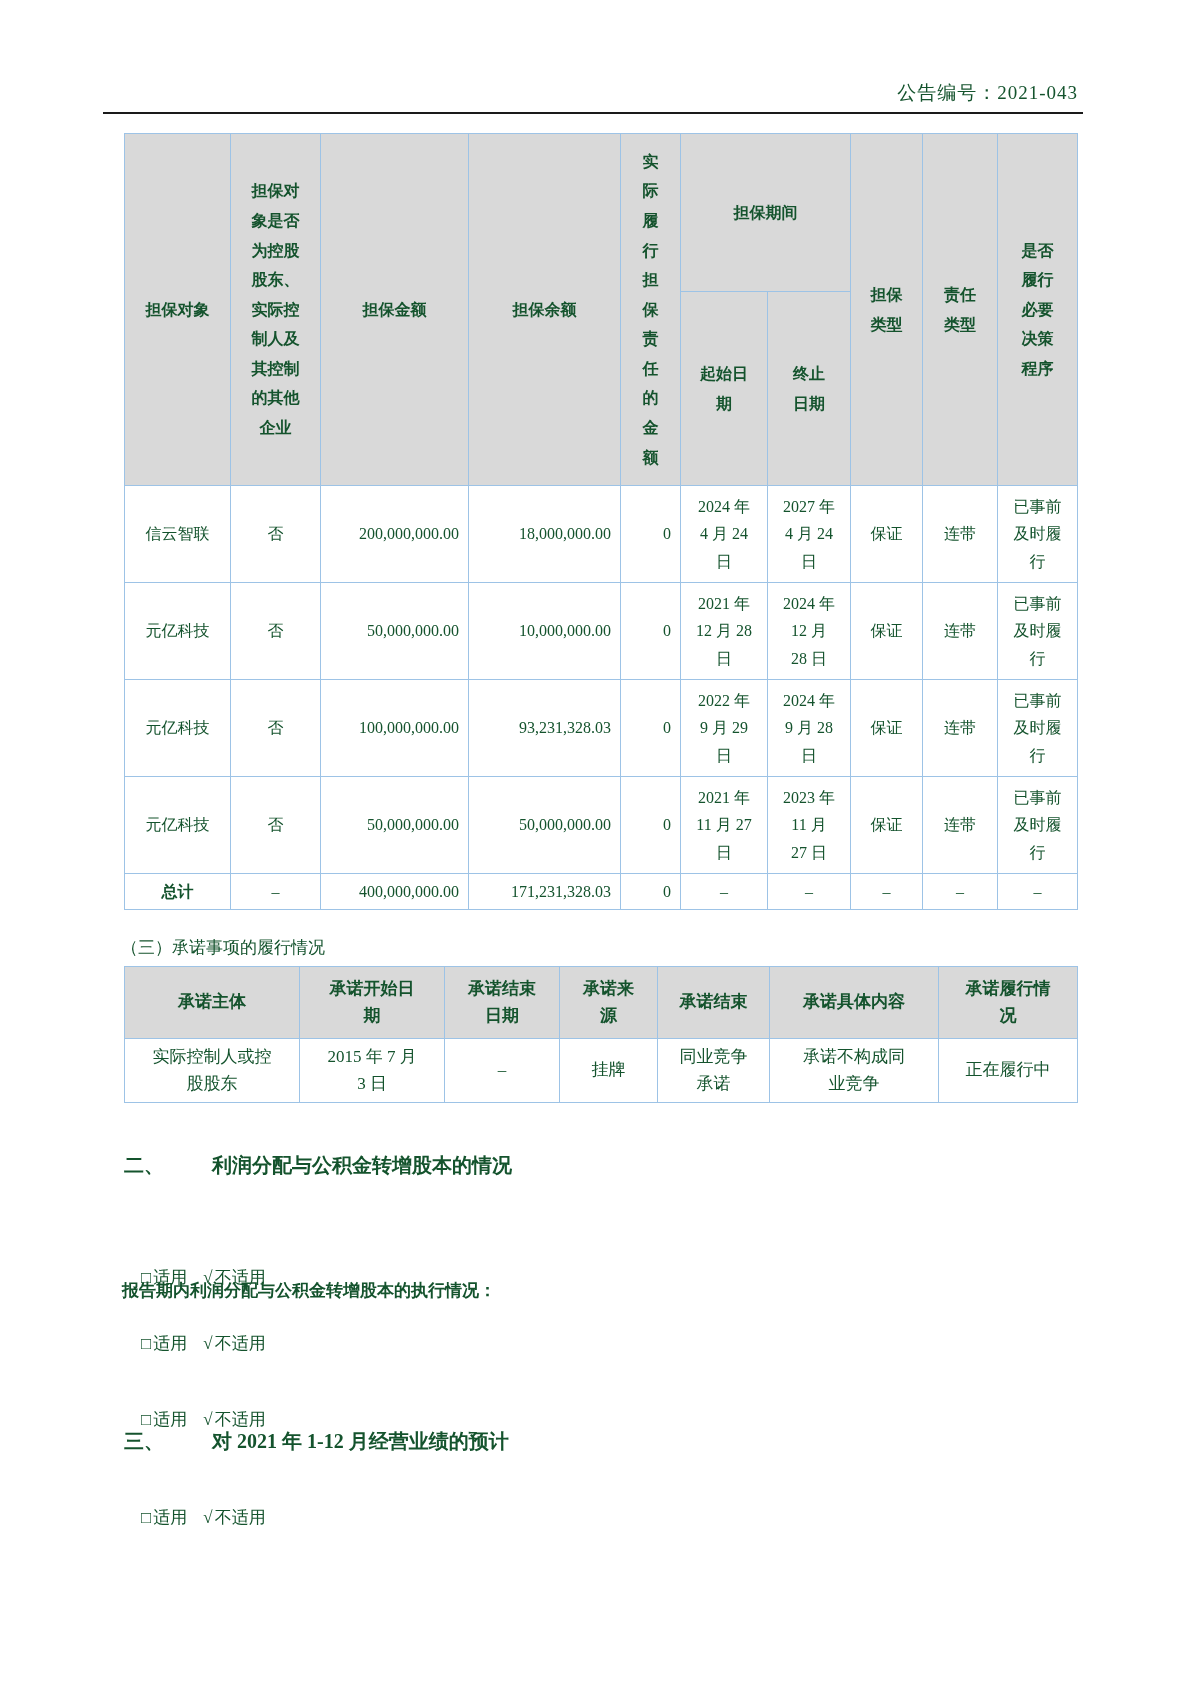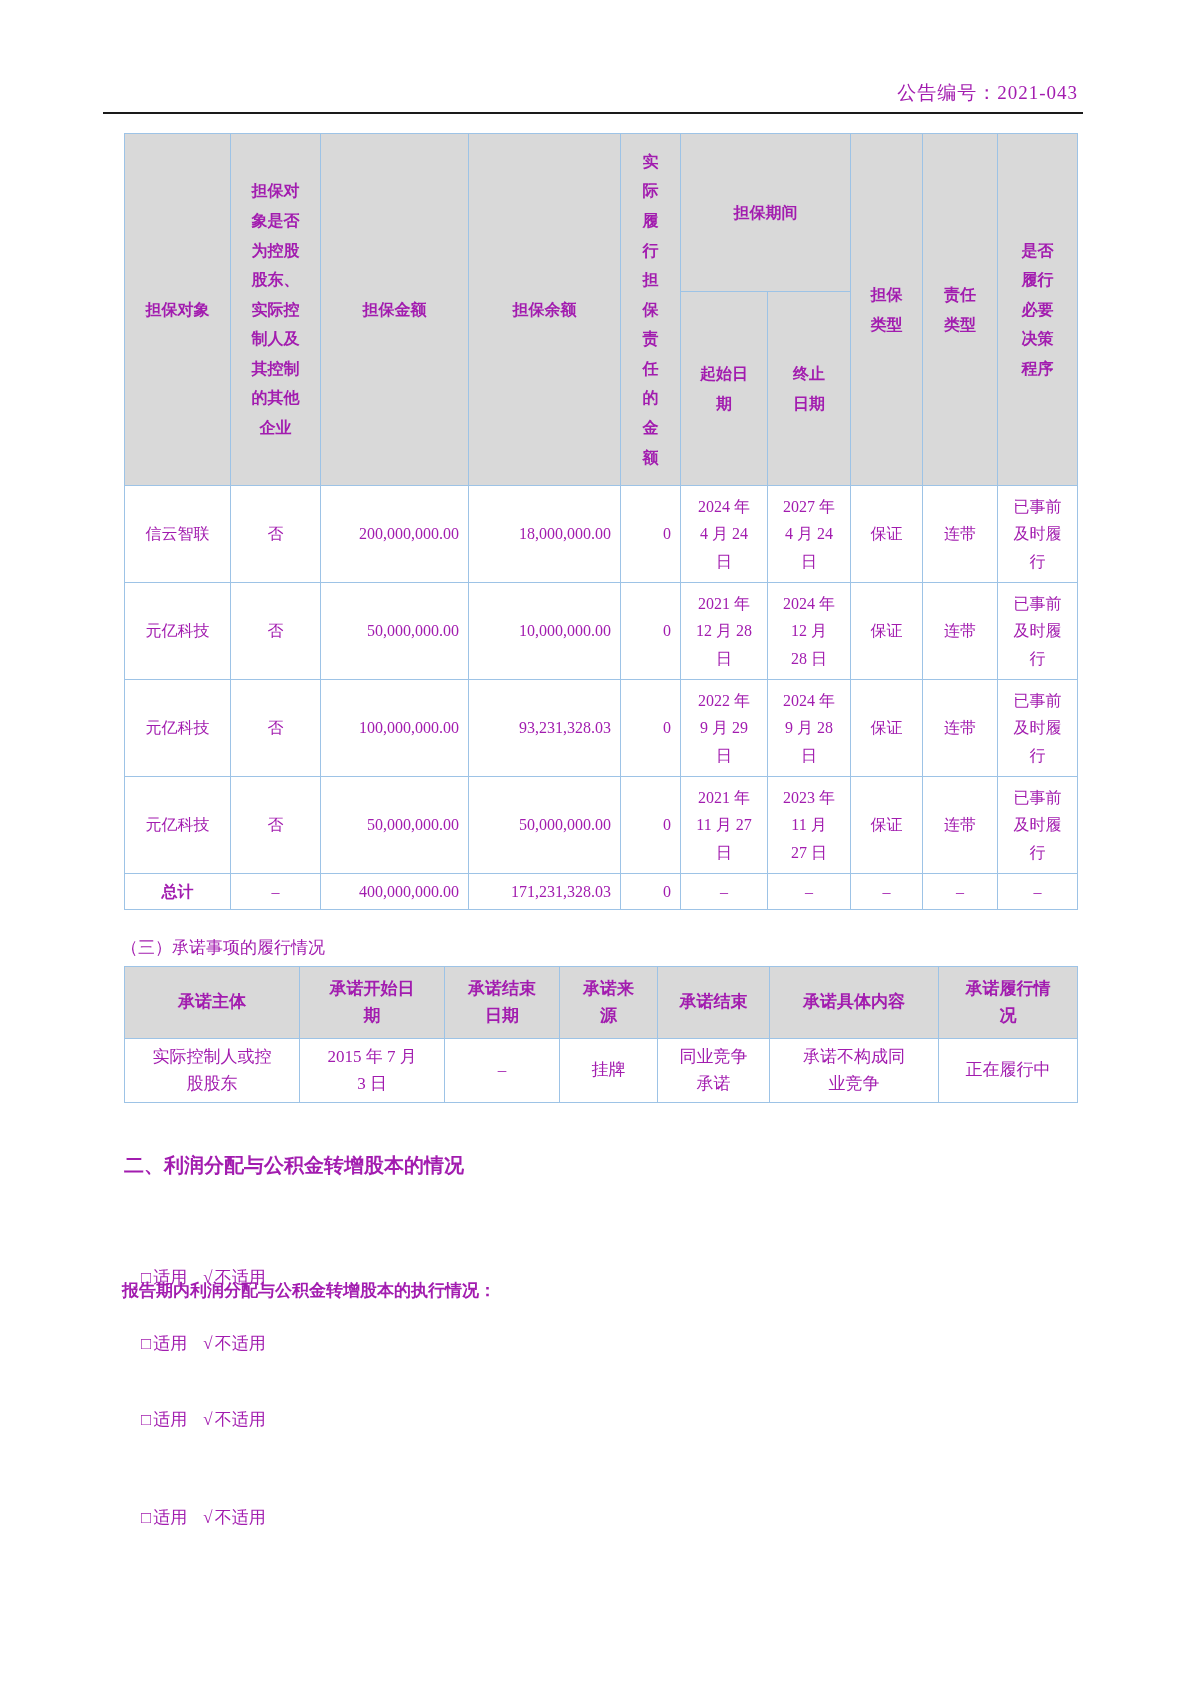--- a/index.html
+++ b/index.html
@@ -2,21 +2,21 @@
 <html><head>
 <meta charset="utf-8">
 <style>
   * { margin:0; padding:0; box-sizing:border-box; }
   html,body { background:#ffffff; }
   .page {
     position:relative;
     width:1200px; height:1696px;
     background:#ffffff;
     font-family:"Liberation Serif","DejaVu Serif",serif;
-    color:#a21caf;
+    color:#14532d;
     overflow:hidden;
   }
   .doc-header {
     position:absolute; top:80px; right:122px;
     font-size:19px; letter-spacing:1px;
   }
   .rule {
     position:absolute; top:112px; left:103px; width:980px;
     border:none; border-top:2px solid #1a1a1a;
   }
@@ -40,21 +40,21 @@
   .gtable .total-label { font-weight:bold; }
   .sec3-title {
     position:absolute; top:936px; left:121px; font-size:17px;
   }
   .ctable { position:absolute; top:966px; left:124px; width:953px; }
   .ctable th { height:72px; line-height:1.55; font-size:17px; }
   .ctable td { height:64px; line-height:1.55; font-size:17px; }
   .h-sec {
     position:absolute; left:124px; font-size:20px; font-weight:bold;
   }
-  .h-sec .sec-title { }
+  .h-sec .sec-title { margin-left:48px; }
   .h-sub {
     position:absolute; left:122px; font-size:18px; font-weight:bold;
   }
   .h-sub .sub-title { margin-left:12px; }
   .app-line {
     position:absolute; left:124px; font-size:17px; white-space:pre;
   }
   .app-line .check { margin-left:16px; }
   .app-line .lbl { margin-left:2px; }
   .exec-line {
@@ -272,18 +272,21 @@
 
   <div class="app-line" style="top:1312px;">
     <span>□</span><span class="lbl">适用</span><span class="check">√</span><span class="lbl">不适用</span>
   </div>
 
 
   <div class="app-line" style="top:1388px;">
     <span>□</span><span class="lbl">适用</span><span class="check">√</span><span class="lbl">不适用</span>
   </div>
 
+  <div class="h-sec" style="top:1428px;">
+    <span>三、</span><span class="sec-title">对 2021 年 1-12 月经营业绩的预计</span>
+  </div>
 
   <div class="app-line" style="top:1486px;">
     <span>□</span><span class="lbl">适用</span><span class="check">√</span><span class="lbl">不适用</span>
   </div>
 
 </div>
 
 </body></html>

